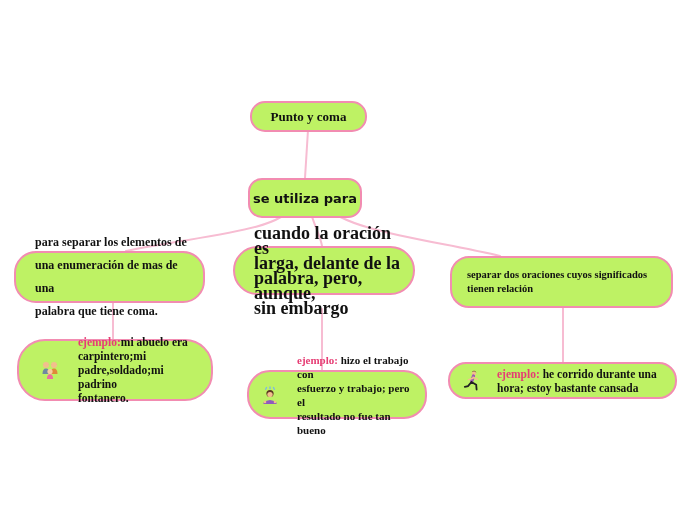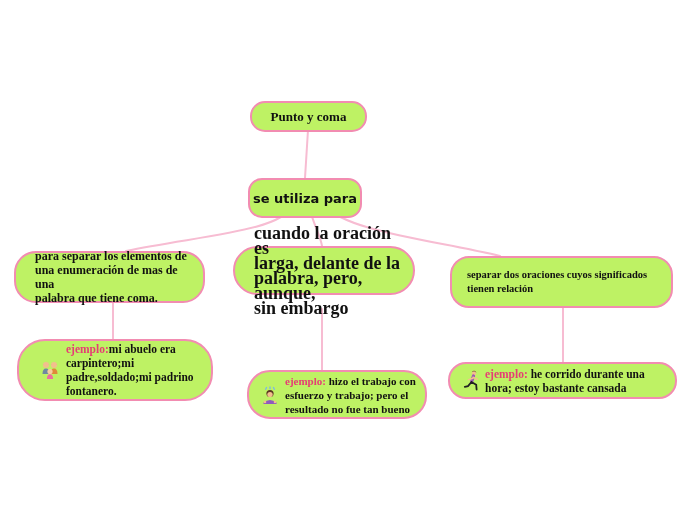--- a/index.html
+++ b/index.html
@@ -18,25 +18,25 @@
     background:#bef264; border:2px solid var(--node-border,#f28cb1);
     display:flex; align-items:center;
     font-weight:bold;
   }
   .node p { margin:0; white-space:pre-line; }
 
   .root   { left:250px; top:101px; width:117px; height:31px; border-radius:15px; justify-content:center; font-size:13px; }
   .child  { left:248px; top:178px; width:114px; height:40px; border-radius:14px; justify-content:center;
             font-family:"DejaVu Sans", sans-serif; font-size:13px; }
 
-  .b-left  { left:14px;  top:251px; width:191px; height:52px; border-radius:22px; padding:0 8px 0 19px;  font-size:12px;   line-height:14px; }
+  .b-left  { left:14px;  top:251px; width:191px; height:52px; border-radius:22px; padding:0 8px 0 19px;  font-size:12px;   line-height:23px; }
   .b-mid   { left:233px; top:246px; width:182px; height:49px; border-radius:26px; padding:0 8px 0 19px;  font-size:18px;   line-height:15px; }
   .b-right { left:450px; top:256px; width:223px; height:52px; border-radius:19px; padding:0 8px 0 15px;  font-size:10.5px; line-height:14px; }
 
-  .ex { gap:5px; }
+  .ex { gap:17px; }
   .ex .ej { color:var(--ejemplo,#e63d74); }
   .ex-left  { left:17px;  top:339px; width:196px; height:62px; border-radius:28px; padding:0 8px 0 20px; font-size:11.5px; line-height:14px; }
   .ex-mid   { left:247px; top:370px; width:180px; height:49px; border-radius:23px; padding:0 6px 0 11px; font-size:11px;   line-height:14px; }
   .ex-right { left:448px; top:362px; width:229px; height:37px; border-radius:18px; padding:0 6px 0 13px; font-size:11.5px; line-height:14px; }
 
   .icon { flex:0 0 auto; display:inline-flex; }
 </style>
 </head>
 <body>
 

